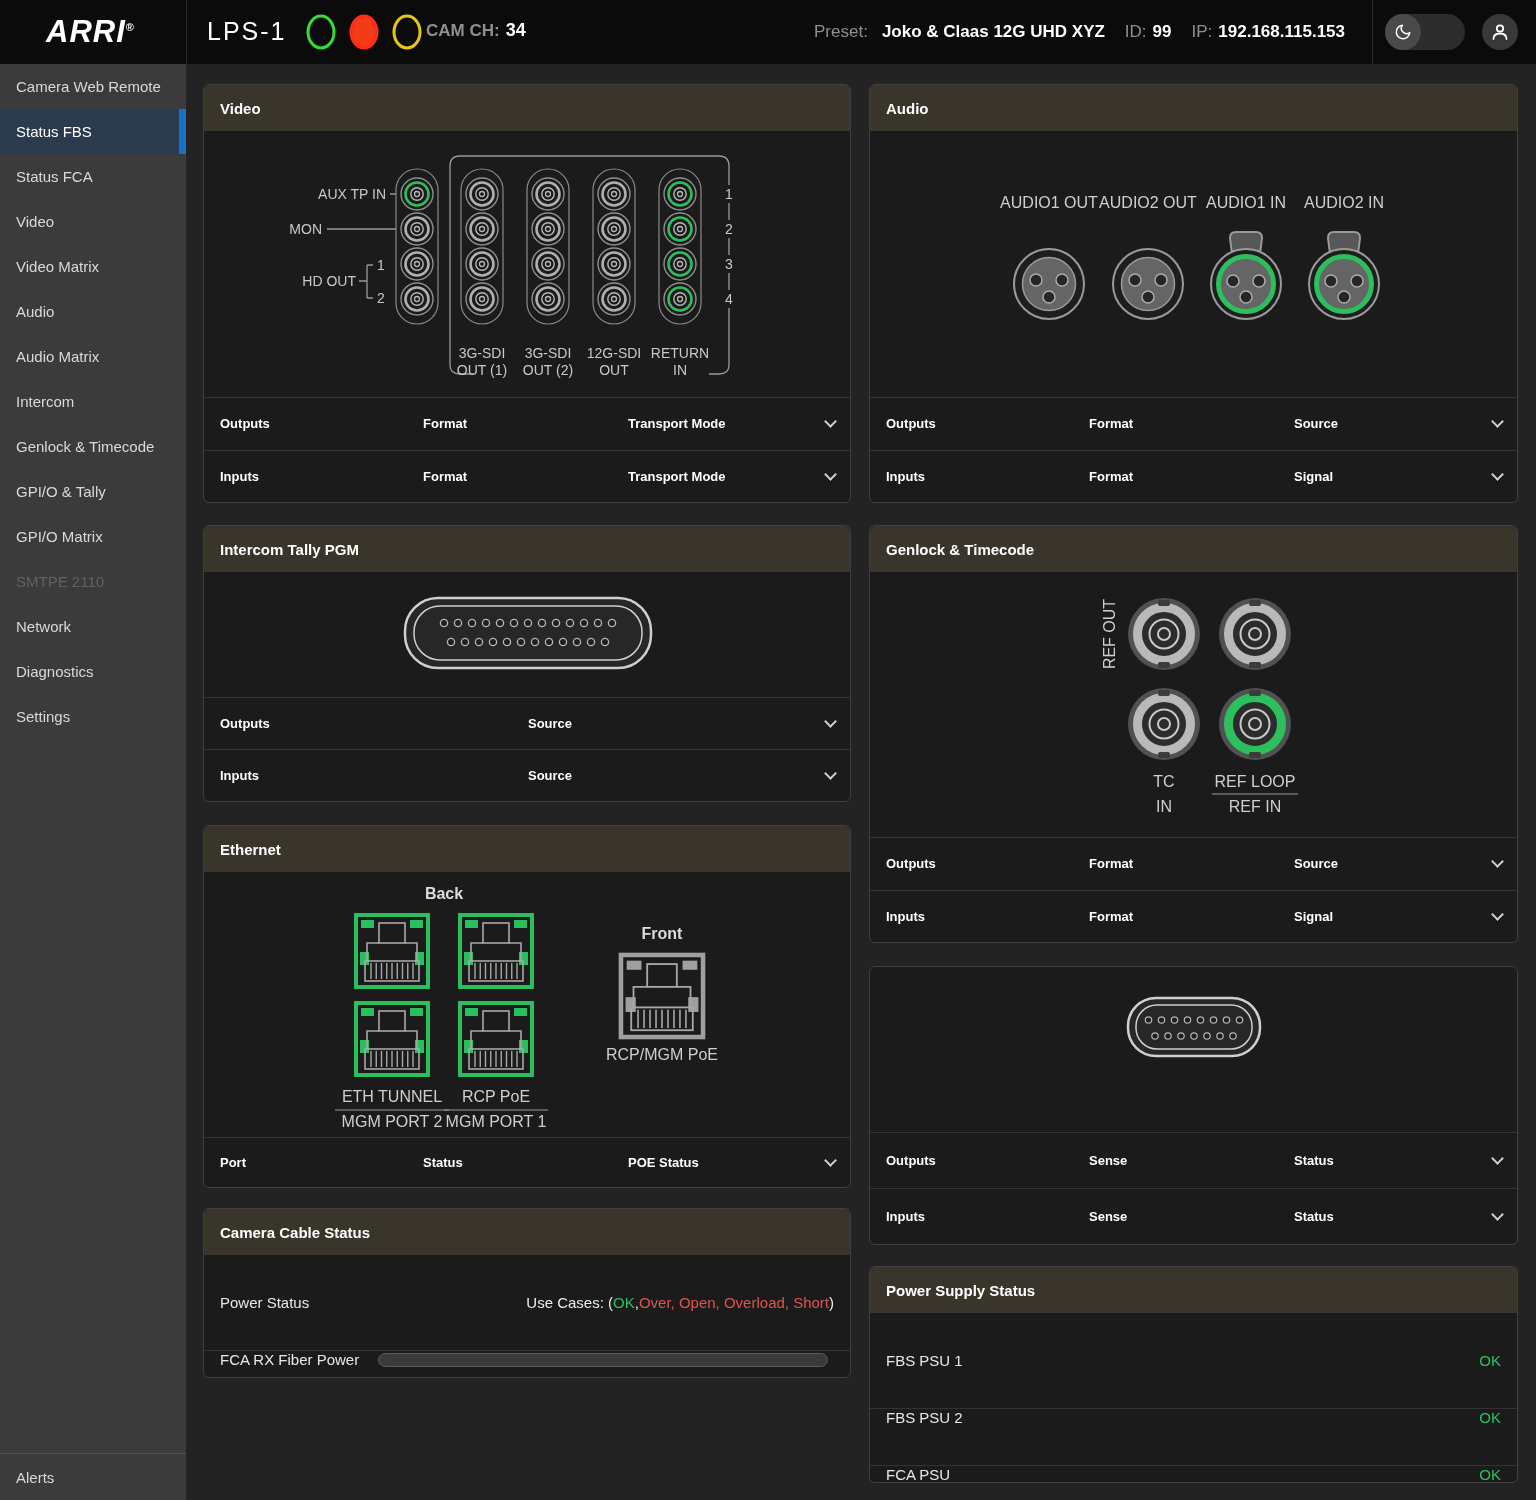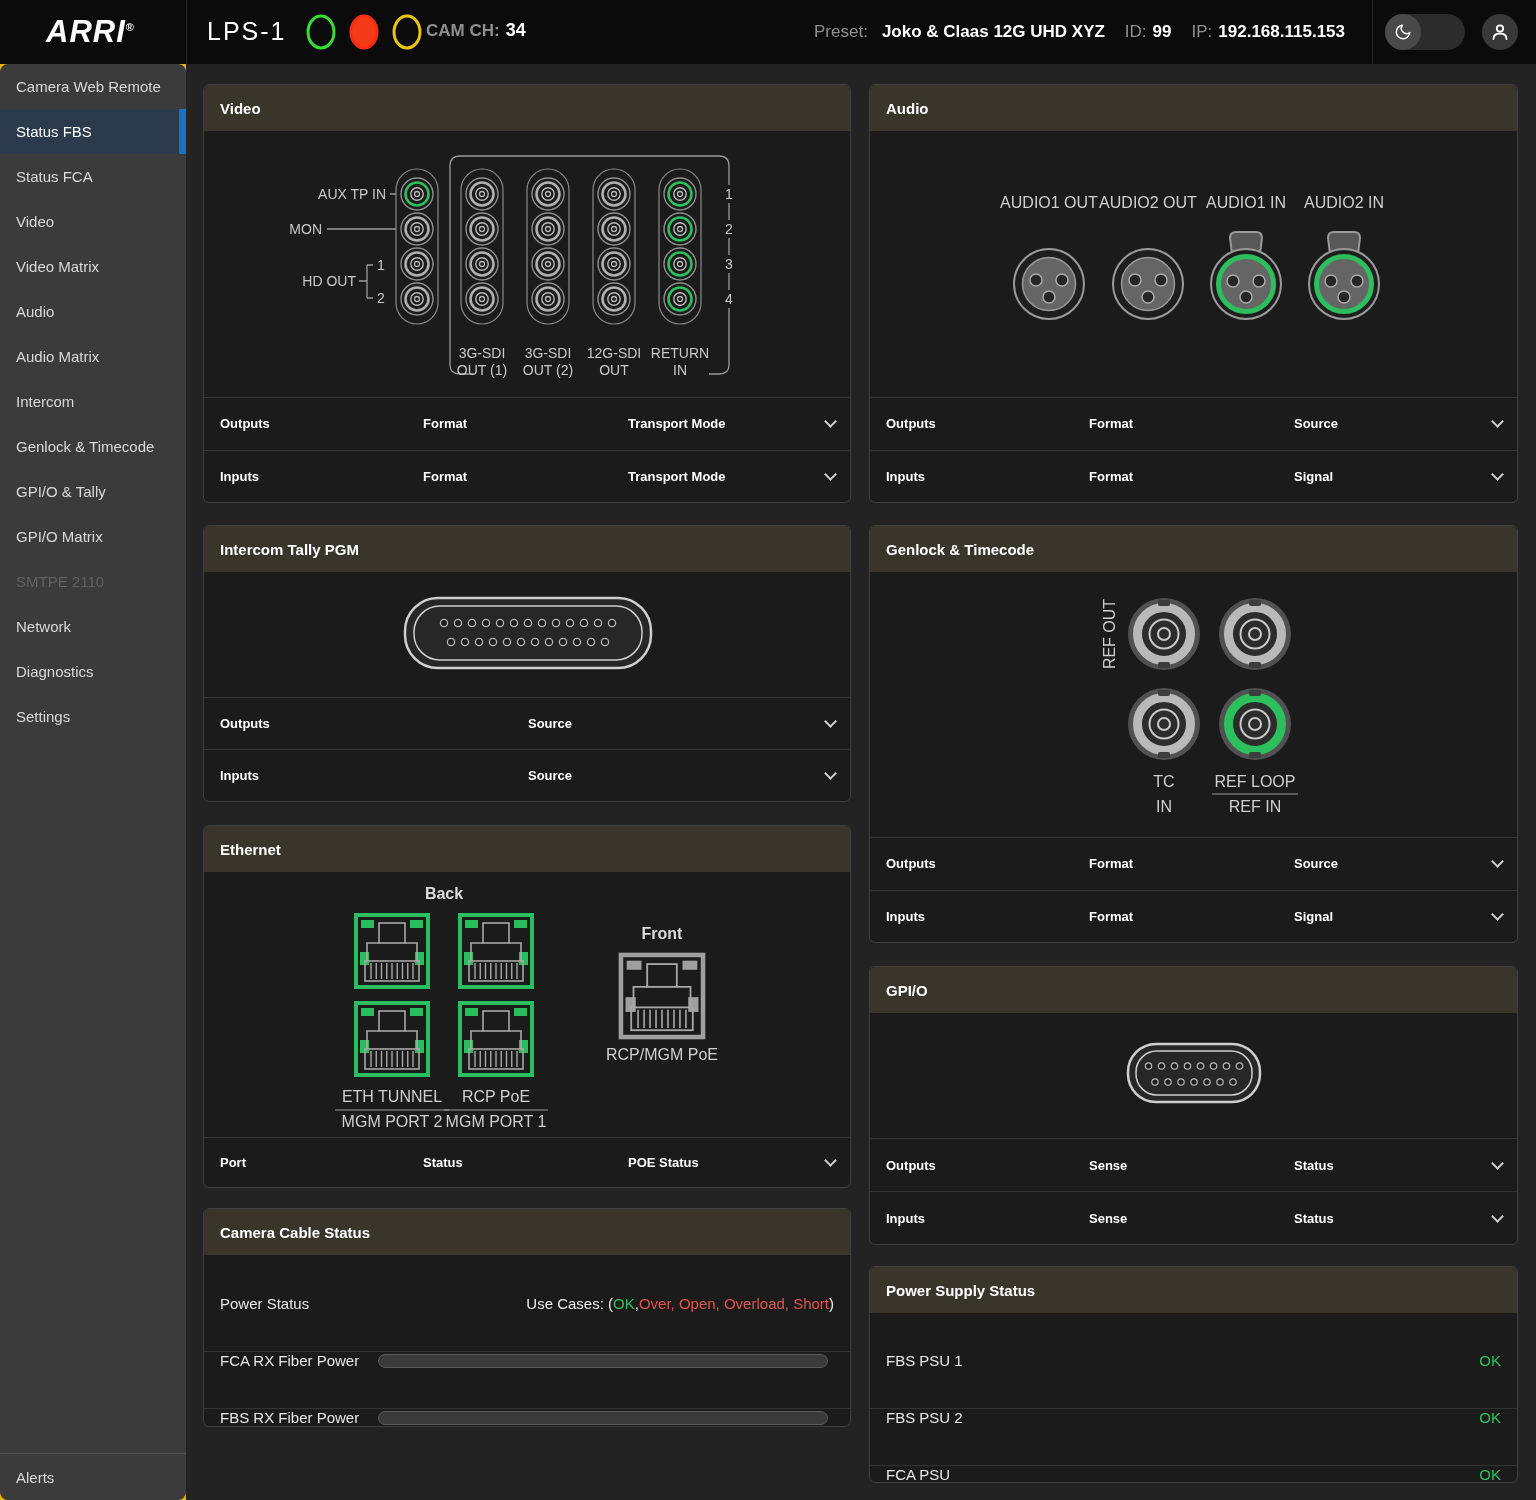--- a/index.html
+++ b/index.html
@@ -17,21 +17,21 @@
   .camch { position:absolute; left:426px; top:20px; font-size:17px; font-weight:700; color:#8f8f8f; }
   .camch b { color:#fff; font-size:18px; margin-left:6px; }
   .tb-right { position:absolute; right:191px; top:0; height:64px; display:flex; align-items:center; gap:14px; font-size:17px;margin-left:36px; }
   .tb-lbl { color:#8f8f8f; }
   .tb-val { color:#fff; font-weight:700; }
   .toggle { position:absolute; right:71px; top:14px; width:80px; height:36px; border-radius:18px; background:#2c2c2c; cursor:pointer; }
   .knob { position:absolute; left:0; top:0; width:36px; height:36px; border-radius:50%; background:#4a4a4a; display:flex; align-items:center; justify-content:center; }
   .avatar { position:absolute; right:18px; top:14px; width:36px; height:36px; border-radius:50%; background:#383838; display:flex; align-items:center; justify-content:center; cursor:pointer; }
 
   
-  .sidebar { position:absolute; top:64px; left:0; width:186px; height:1436px; background:#3b3b3b;border-radius:8px; }
+  .sidebar { position:absolute; top:64px; left:0; width:186px; height:1436px; background:#3b3b3b; }
   .sb-item { height:45px; display:flex; align-items:center; padding-left:16px; font-size:15px; color:#d9d9d9; cursor:pointer; }
   .sb-item.active { background:#2b3a4d; color:#fff; border-right:7px solid #1673c4; }
   .sb-item.disabled { color:#616161; cursor:default; }
   .alerts { position:absolute; bottom:0; left:0; right:0; height:47px; border-top:1px solid #525252; display:flex; align-items:center; padding-left:16px; font-size:15px; color:#d9d9d9; cursor:pointer; }
 
   
   .main { position:absolute; top:64px; left:186px; width:1350px; height:1436px; background:#232323; }
   .panel { position:absolute; background:#1b1b1b; border:1px solid #3f3f3f; border-radius:6px; display:flex; flex-direction:column; overflow:hidden; }
   .phead { flex:0 0 46px; background:#39352b; display:flex; align-items:center; padding-left:16px; color:#fff; font-size:15px; font-weight:700; }
   .pdiag { position:relative; }
@@ -359,21 +359,20 @@
       </div>
       <div class="prow c3 h56">
         <span>Port</span>
         <span>Status</span>
         <span>POE Status</span>
         <span class="chev"></span>
       </div>
     </section>
 
     <section class="panel" style="left:683px;top:902px;width:649px;height:279px">
-      <div class="phead">GPI/O</div>
       <div class="pdiag" style="flex:1">
         <svg width="647" height="121">
           <rect x="258" y="31" width="132" height="58" rx="28" fill="#272727" stroke="#cfcfcf" stroke-width="2.5"></rect>
           <rect x="266" y="38" width="116" height="44" rx="21" fill="none" stroke="#cfcfcf" stroke-width="1.5"></rect>
           <g fill="#1e1e1e" stroke="#b8b8b8" stroke-width="1.2">
             <circle cx="278.5" cy="53" r="3.2"></circle>
               <circle cx="291.5" cy="53" r="3.2"></circle>
               <circle cx="304.5" cy="53" r="3.2"></circle>
               <circle cx="317.5" cy="53" r="3.2"></circle>
               <circle cx="330.5" cy="53" r="3.2"></circle>
@@ -397,21 +396,21 @@
         <span class="chev"></span>
       </div>
       <div class="prow c3 h56">
         <span>Inputs</span>
         <span>Sense</span>
         <span>Status</span>
         <span class="chev"></span>
       </div>
     </section>
 
-    <section class="panel" style="left:17px;top:1144px;width:648px;height:219px">
+    <section class="panel" style="left:17px;top:1144px;width:648px;height:170px">
       <div class="phead">Camera Cable Status</div>
       <div class="srow h61" style="border-top:none">
         <span>Power Status</span>
         <span>
           <span class="uc-white">Use Cases: (</span><span class="uc-green">OK</span><span class="uc-white">,</span><span class="uc-red">Over, Open, Overload, Short</span><span class="uc-white">)</span>
         </span>
       </div>
       <div class="srow h56">
         <span>FCA RX Fiber Power</span>
         <span class="bar-track">

